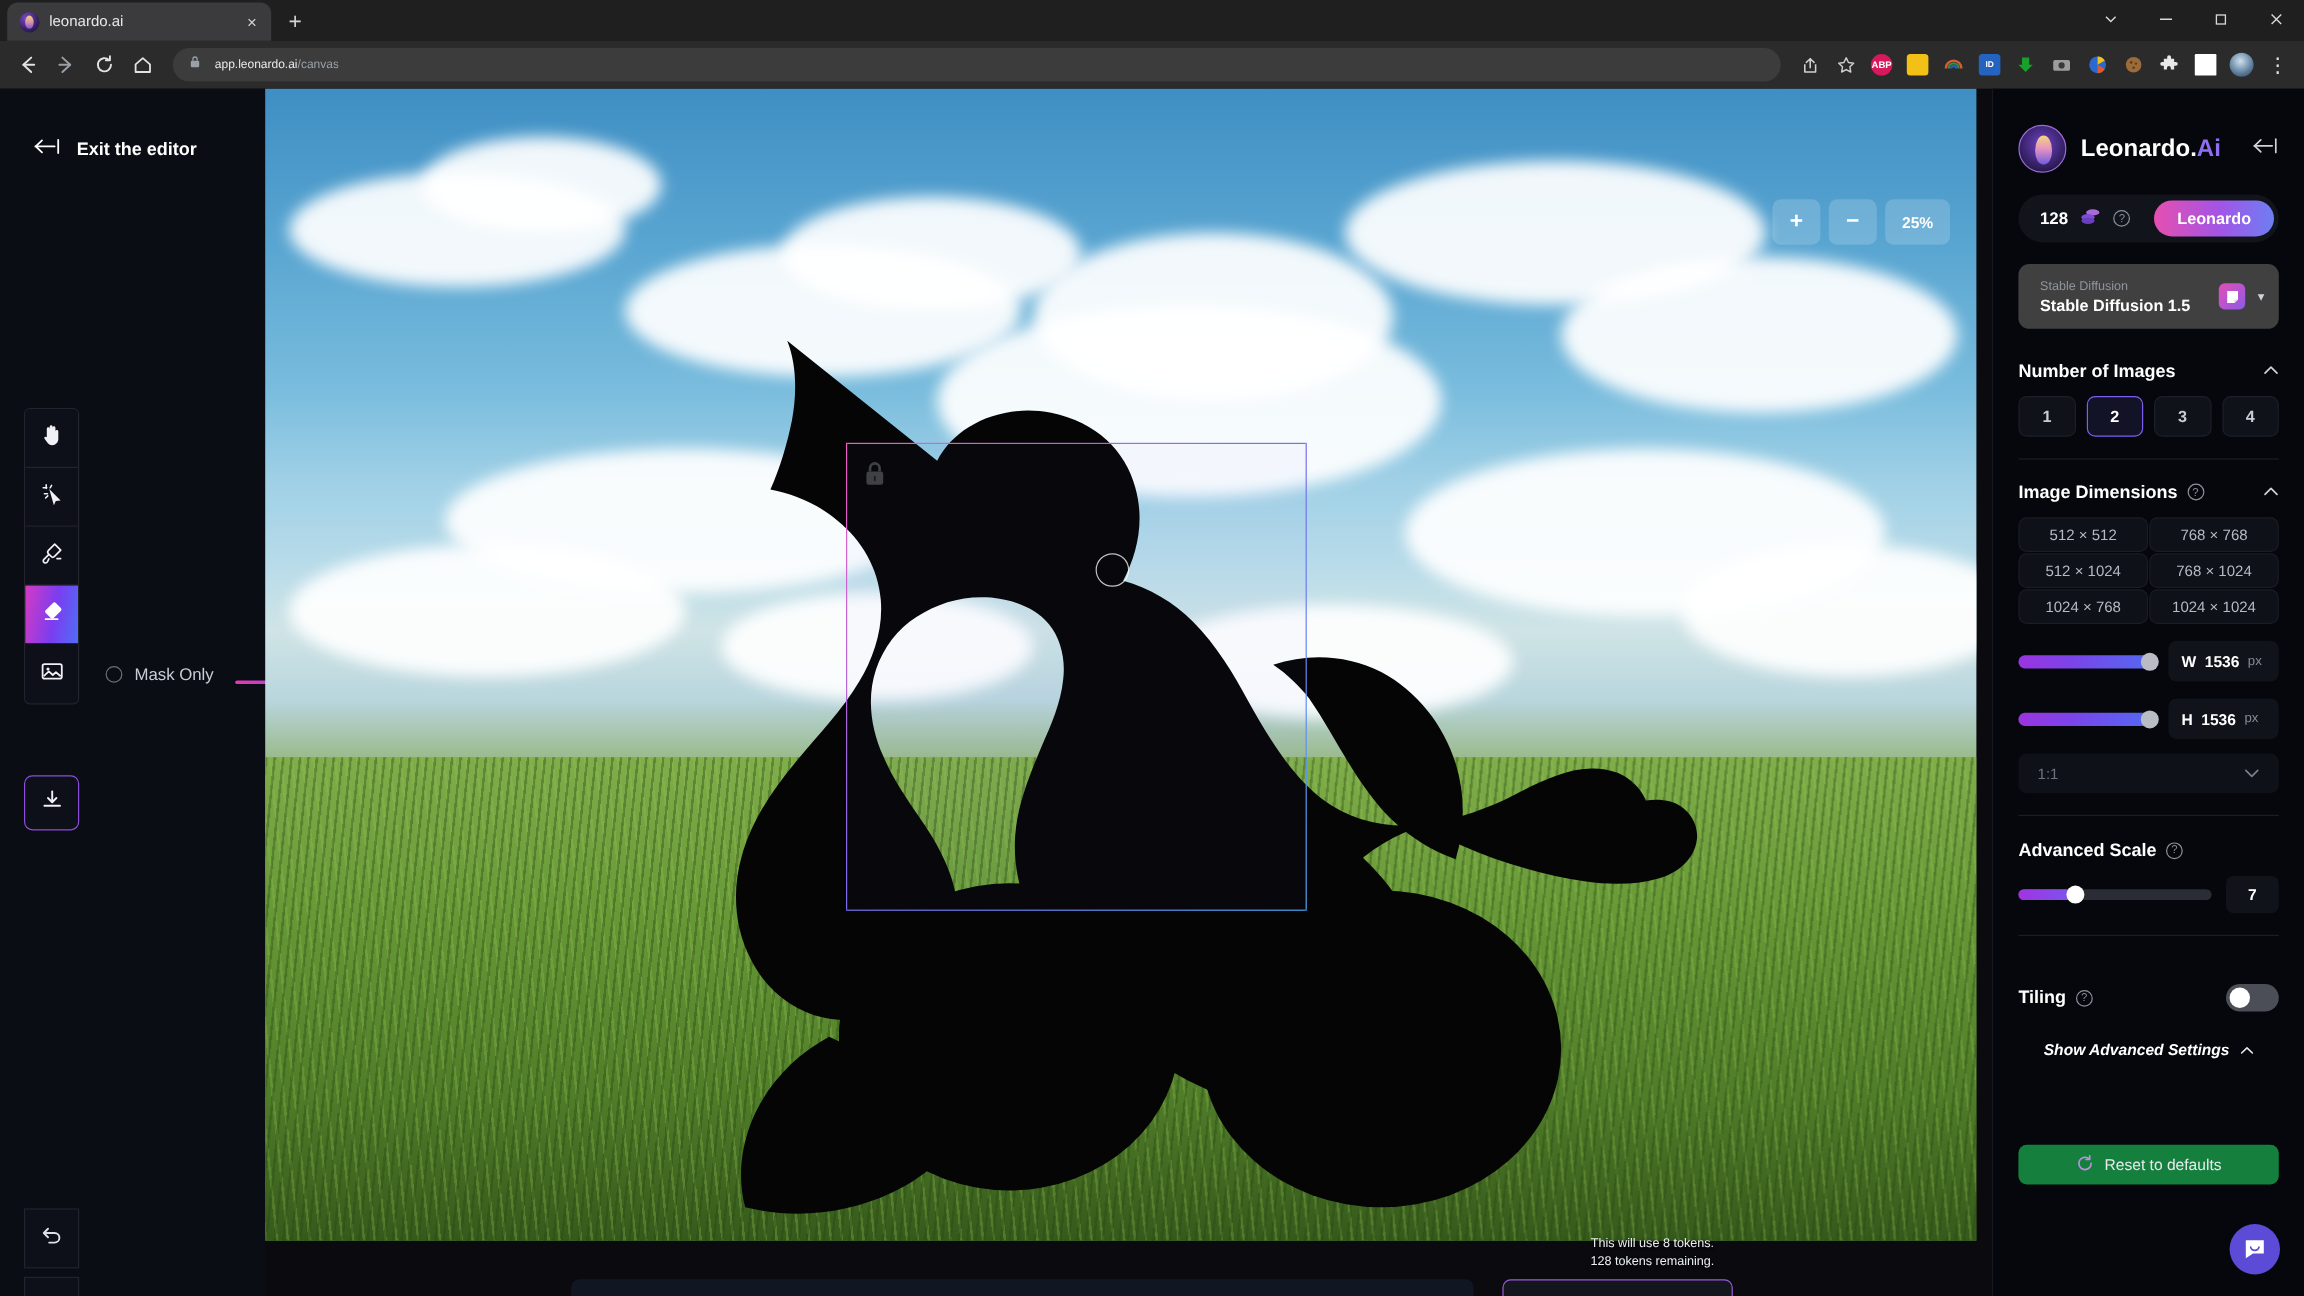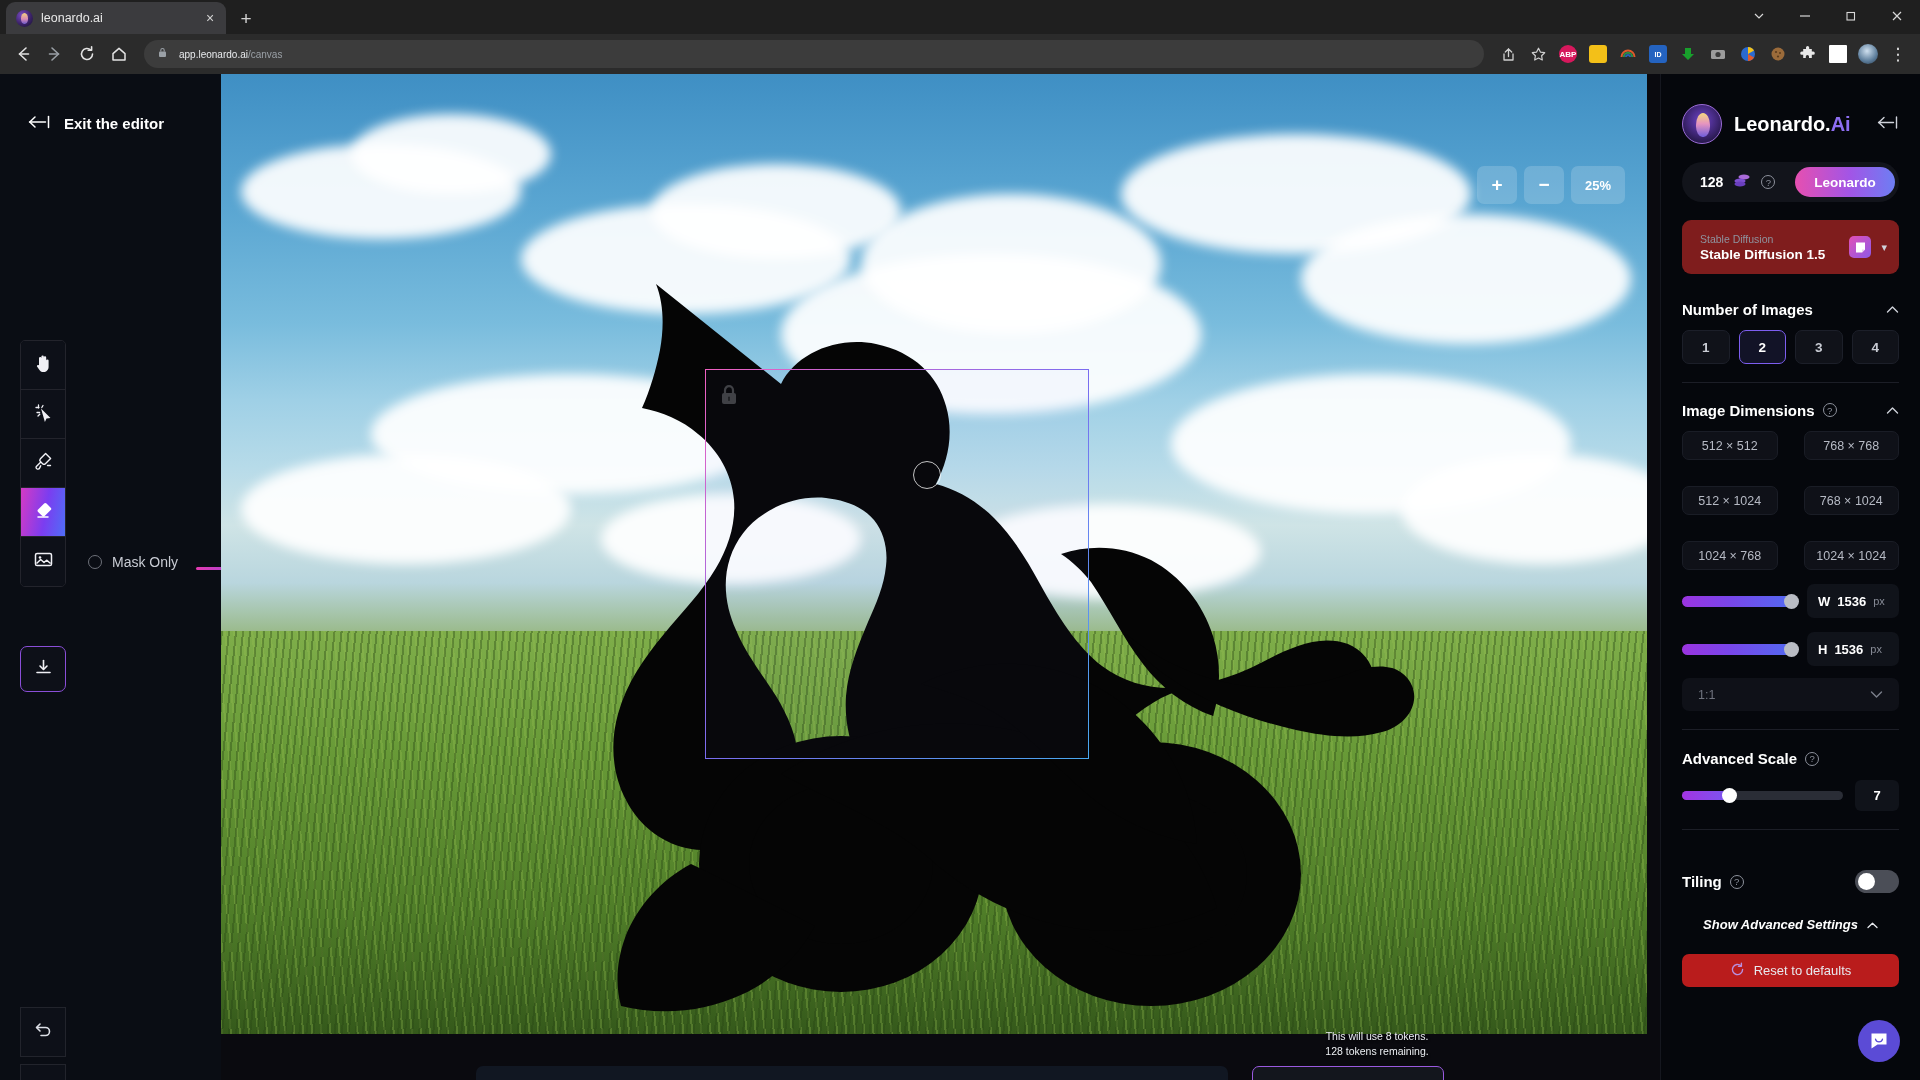--- a/index.html
+++ b/index.html
@@ -211,21 +211,21 @@
     display: flex; align-items: center; padding: 0 6px 0 18px; gap: 10px;
   }
   #creditbar .count { font-size: 14px; font-weight: bold; color: #fff; }
   #creditbar .divider { width: 1px; height: 22px; background: #2b2e38; }
   #upgrade-btn {
     margin-left: auto; height: 30px; padding: 0 19px; border-radius: 15px;
     background: linear-gradient(90deg,#e64fb0 0%,#a255e6 55%,#6d7ef3 100%);
     display: flex; align-items: center; color: #fff; font-size: 13.5px; font-weight: bold;
   }
   #model-card {
-    margin-top: 18px; height: 54px; background: #7f1d1d; border-radius: 9px;
+    margin-top: 18px; height: 54px; background: #404040; border-radius: 9px;
     display: flex; align-items: center; padding: 0 12px 0 18px; gap: 10px;
   }
   #model-card .mtexts { flex: 1; min-width: 0; }
   #model-card .msub { font-size: 10.5px; color: #8f939e; line-height: 14px; }
   #model-card .mname { font-size: 13.5px; font-weight: bold; color: #fff; line-height: 17px; }
   #model-card .mthumb {
     width: 22px; height: 22px; border-radius: 5px; flex: none;
     background: linear-gradient(135deg,#e24fb6,#8d5ae8);
     display: flex; align-items: center; justify-content: center;
   }
@@ -240,21 +240,21 @@
   #numimg-head { margin-top: 26px; }
   #numimg-grid { margin-top: 12px; display: grid; grid-template-columns: repeat(4,1fr); gap: 9px; }
   .numbtn {
     height: 34px; border-radius: 7px; background: #101219; border: 1px solid #1c1f29;
     display: flex; align-items: center; justify-content: center;
     color: #c8cbd3; font-size: 13.5px; font-weight: bold;
   }
   .numbtn.sel { border-color: #7d5ef0; color: #fff; background: #121327; }
   .hr { height: 1px; background: #1c1e27; margin: 18px 0 0; }
   #dims-head { margin-top: 18px; }
-  #dims-grid { margin-top: 12px; display: grid; grid-template-columns: 1fr 1fr; gap: 26px; }
+  #dims-grid { margin-top: 12px; display: grid; grid-template-columns: 1fr 1fr; gap: 1px; }
   .dimbtn {
     height: 29px; border-radius: 7px; background: #0f1118; border: 1px solid #1a1d26;
     display: flex; align-items: center; justify-content: center;
     color: #b6bac4; font-size: 12.5px;
   }
   .whrow { margin-top: 14px; display: flex; align-items: center; gap: 10px; }
   .whslider { flex: 1; height: 11px; border-radius: 6px;
     background: linear-gradient(90deg,#9b34e0 0%,#7a45ea 40%,#4f6cf2 100%); position: relative; }
   .whslider .knob {
     position: absolute; right: -2px; top: -2px; width: 15px; height: 15px;
@@ -293,21 +293,21 @@
     margin-left: auto; width: 44px; height: 23px; border-radius: 12px;
     background: #4b4e57; display: flex; align-items: center; padding: 0 3px;
   }
   #tiling-toggle .dot { width: 17px; height: 17px; border-radius: 50%; background: #fff; }
   #advanced-row {
     margin-top: 24px; display: flex; align-items: center; justify-content: center; gap: 9px;
     color: #fff; font-size: 13px; font-weight: bold; font-style: italic;
   }
   #reset-btn {
     position: absolute; left: 21px; right: 21px; bottom: 93px; height: 33px;
-    border-radius: 7px; background: #b91c1c;
+    border-radius: 7px; background: #15803d;
     display: flex; align-items: center; justify-content: center; gap: 9px;
     color: #e7e9ee; font-size: 13px;
   }
   #chat-bubble {
     position: absolute; right: 20px; bottom: 18px; width: 42px; height: 42px;
     border-radius: 50%; background: #5b4bd6;
     display: flex; align-items: center; justify-content: center;
   }
 </style>
 </head>

